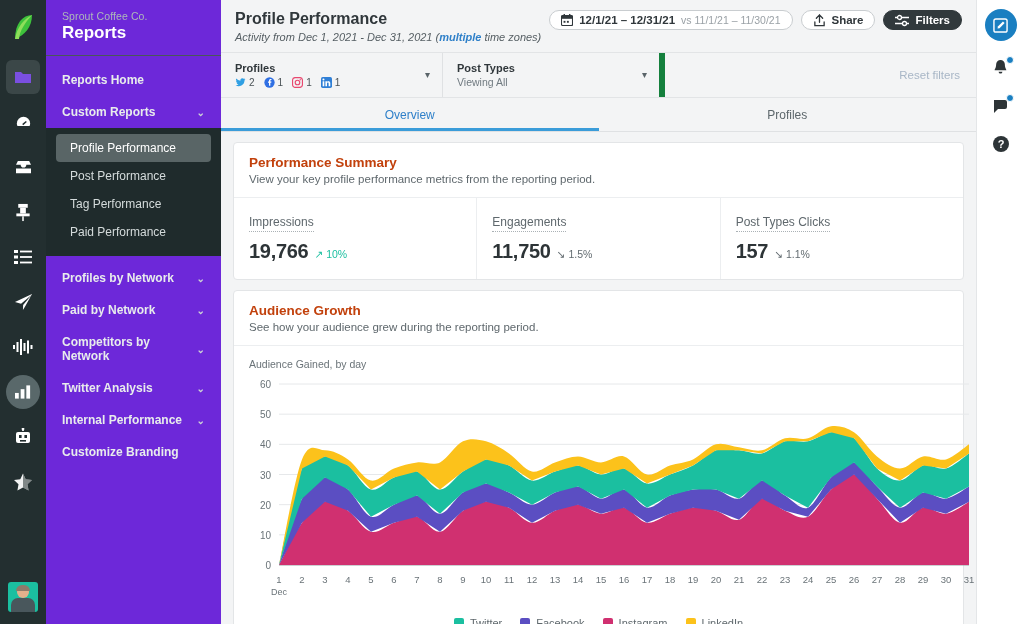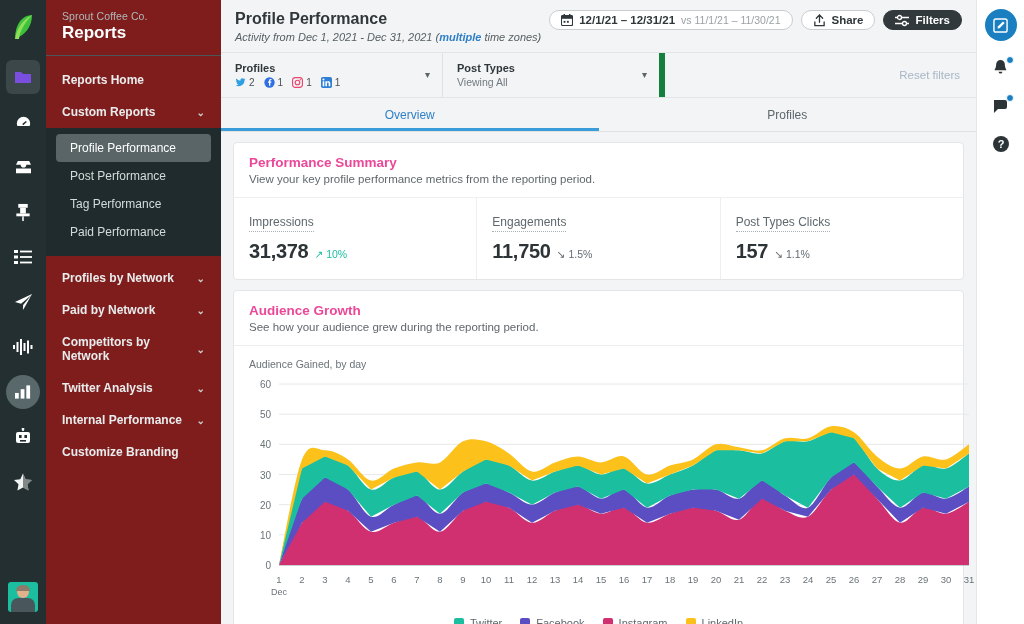--- a/index.html
+++ b/index.html
@@ -28,21 +28,21 @@
     position: absolute; bottom: 12px; left: 8px;
     width: 30px; height: 30px; border-radius: 3px;
     background: #1bbfa0; overflow: hidden;
   }
   .rail-avatar .head { position:absolute; left:9px; top:4px; width:12px;height:12px;border-radius:50%;background:#e3b08c;}
   .rail-avatar .body { position:absolute; left:3px; bottom:0; width:24px;height:14px;border-radius:7px 7px 0 0;background:#49575c;}
   .rail-avatar .hair { position:absolute; left:8px; top:3px; width:14px;height:6px;border-radius:7px 7px 0 0;background:#8e7a6a;}
 
   
   .nav {
-    width: 175px; flex: 0 0 175px; background: #7f1d1d; color: #e8ecec;
+    width: 175px; flex: 0 0 175px; background: #6d28d9; color: #e8ecec;
     display: flex; flex-direction: column;
   }
   .nav-head { padding: 10px 16px 12px 16px; border-bottom: 1px solid #4a5758; }
   .nav-org { font-size: 10.5px; color: #aeb9b9; letter-spacing: .1px; }
   .nav-title { font-size: 17px; font-weight: bold; color: #fff; margin-top: 1px; }
   .nav-list { padding-top: 8px; }
   .nav-item {
     display: flex; align-items: center; justify-content: space-between;
     padding: 9px 16px; font-size: 12px; font-weight: bold; color: #e8ecec;
     position: relative;
@@ -99,21 +99,21 @@
 
   .tabs { display: flex; background: #f3f4f5; border-bottom: 1px solid #dfe1e3; }
   .tab { flex: 1; text-align: center; padding: 10px 0 9px 0; font-size: 12px; color: #5c666b; }
   .tab.active { color: #2f80c9; box-shadow: inset 0 -3px 0 #3a9cd9; }
 
   .scroll { flex: 1; overflow: hidden; padding: 10px 12px 0 12px; }
   .card {
     background: #fff; border: 1px solid #e3e5e7; border-radius: 4px; margin-bottom: 10px;
   }
   .card-head { padding: 12px 15px 12px 15px; border-bottom: 1px solid #eceef0;}
-  .card-title { font-size: 13.5px; font-weight: bold; color: #ec4899; }
+  .card-title { font-size: 13.5px; font-weight: bold; color: #c2410c; }
   .card-desc { font-size: 11.5px; color: #5f686d; margin-top: 3px; }
 
   .metrics { display: flex; }
   .metric { flex: 1; padding: 14px 15px 16px 15px; border-right: 1px solid #eceef0; }
   .metric:last-child { border-right: none; }
   .metric-label {
     font-size: 12px; color: #5f686d;
     border-bottom: 1px dotted #aab1b5; display: inline-block; padding-bottom: 2px; text-align: center;
   }
   .metric-row { display: flex; align-items: baseline; gap: 6px; margin-top: 8px; }
@@ -380,21 +380,21 @@
 
       <div class="card">
         <div class="card-head">
           <div class="card-title">Performance Summary</div>
           <div class="card-desc">View your key profile performance metrics from the reporting period.</div>
         </div>
         <div class="metrics">
           <div class="metric">
             <span class="metric-label">Impressions</span>
             <div class="metric-row">
-              <span class="metric-val">31,378</span>
+              <span class="metric-val">19,766</span>
               <span class="metric-delta up">
                 <span>↗</span>
                 <span>10%</span>
               </span>
             </div>
           </div>
           <div class="metric">
             <span class="metric-label">Engagements</span>
             <div class="metric-row">
               <span class="metric-val">11,750</span>

